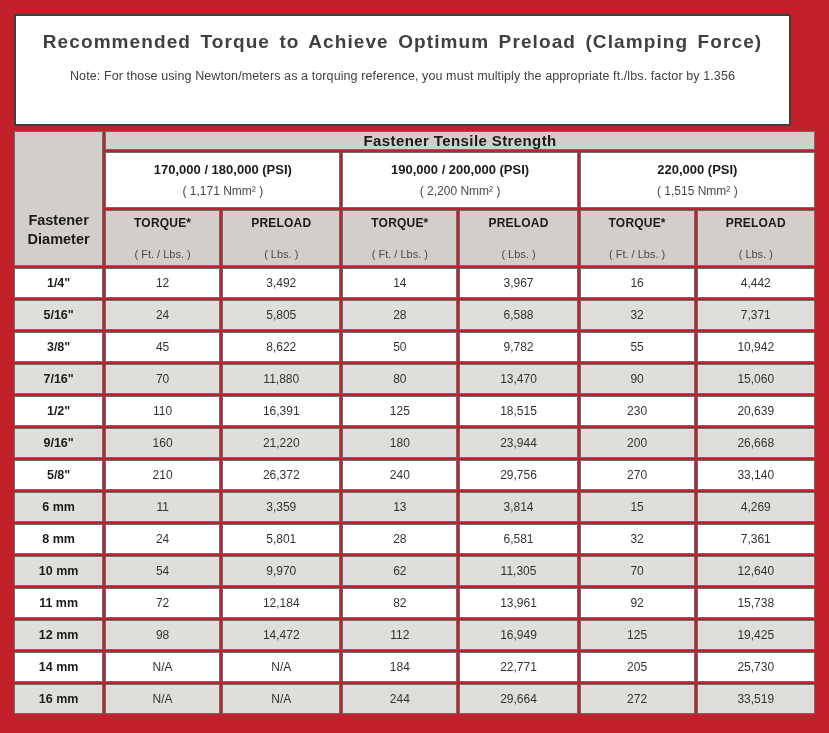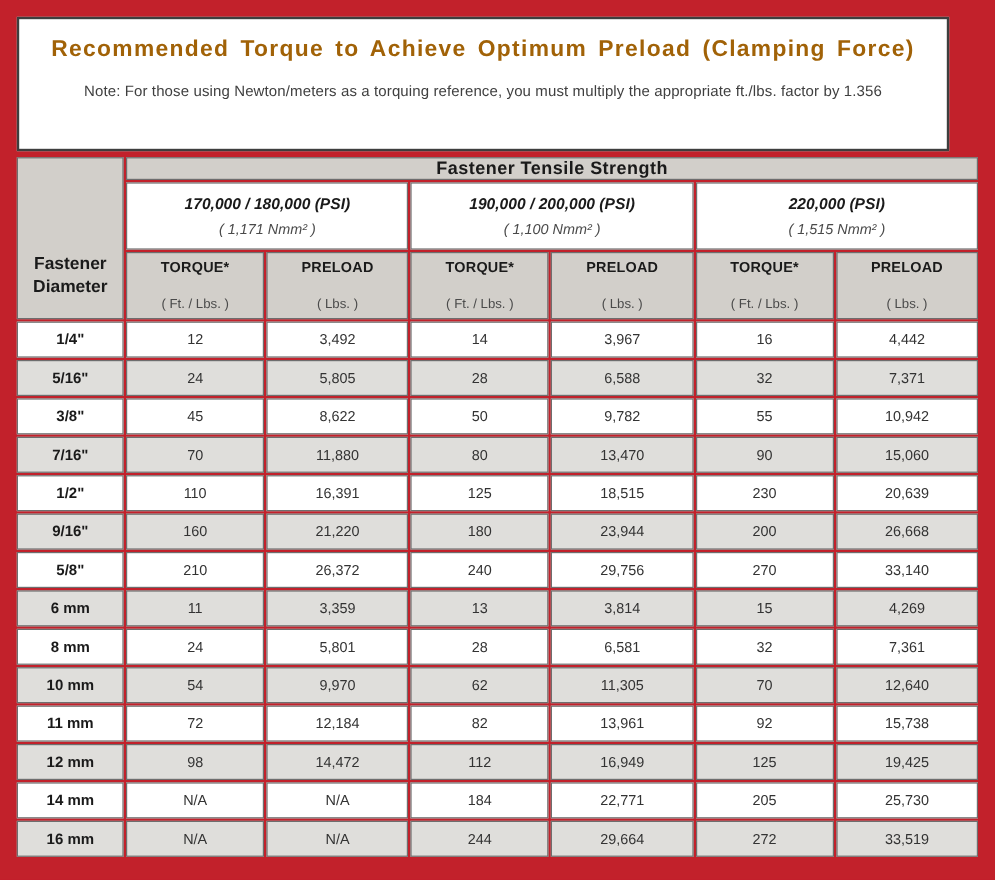--- a/index.html
+++ b/index.html
@@ -22,21 +22,21 @@
   .title-panel{
     background:#ffffff;
     border:2px solid var(--panel-border);
     margin:2px 26px 0 2px;
     height:112px;
     text-align:center;
     padding-top:13px;
   }
   .title-line{
     font-size:19px;font-weight:bold;letter-spacing:1.1px;word-spacing:3px;
-    line-height:1.35;color:#a16207;
+    line-height:1.35;color:#404040;
   }
   .title-line sup{font-size:60%;vertical-align:super;letter-spacing:0;}
   .note{
     margin-top:14px;font-size:12.5px;color:#3F3F3F;letter-spacing:.1px;
   }
   
   table{
     width:100%;
     margin-top:3px;
     border-collapse:separate;
@@ -52,21 +52,21 @@
   th{background:var(--header-gray);}
   .corner{
     vertical-align:bottom;
     padding:16px 8px 15px 8px;
     font-size:14.5px;font-weight:bold;line-height:1.35;
     width:11.3%;
   }
   .tensile{
     height:19px;font-size:15px;font-weight:bold;letter-spacing:.4px;
   }
-  .group{background:#ffffff;height:56px;padding:6px 2px;font-style:italic;}
+  .group{background:#ffffff;height:56px;padding:6px 2px;}
   .group .psi{font-size:13px;font-weight:bold;}
   .group .nmm{font-size:12px;font-weight:normal;color:#4A4A4A;margin-top:7px;}
   .colhead{height:50px;padding:5px 2px;}
   .colhead .lbl{font-size:12px;font-weight:bold;letter-spacing:.2px;}
   .colhead .unit{font-size:11px;font-weight:normal;color:#4A4A4A;margin-top:18px;}
   tbody td{height:30px;font-size:12px;color:#333;}
   tbody td.dia{font-weight:bold;color:#1a1a1a;font-size:12.5px;}
   tbody tr.alt td{background:var(--stripe-gray);}
 </style>
 </head>
@@ -92,21 +92,21 @@
       <th class="corner" rowspan="3">Fastener Diameter</th>
       <th class="tensile" colspan="6">Fastener Tensile Strength</th>
     </tr>
     <tr>
       <th class="group" colspan="2">
         <div class="psi">170,000 / 180,000 (PSI)</div>
         <div class="nmm">( 1,171 Nmm² )</div>
       </th>
       <th class="group" colspan="2">
         <div class="psi">190,000 / 200,000 (PSI)</div>
-        <div class="nmm">( 1,100 Nmm² )</div>
+        <div class="nmm">( 2,200 Nmm² )</div>
       </th>
       <th class="group" colspan="2">
         <div class="psi">220,000 (PSI)</div>
         <div class="nmm">( 1,515 Nmm² )</div>
       </th>
     </tr>
     <tr>
       <th class="colhead">
         <div class="lbl">TORQUE*</div>
         <div class="unit">( Ft. / Lbs. )</div>

